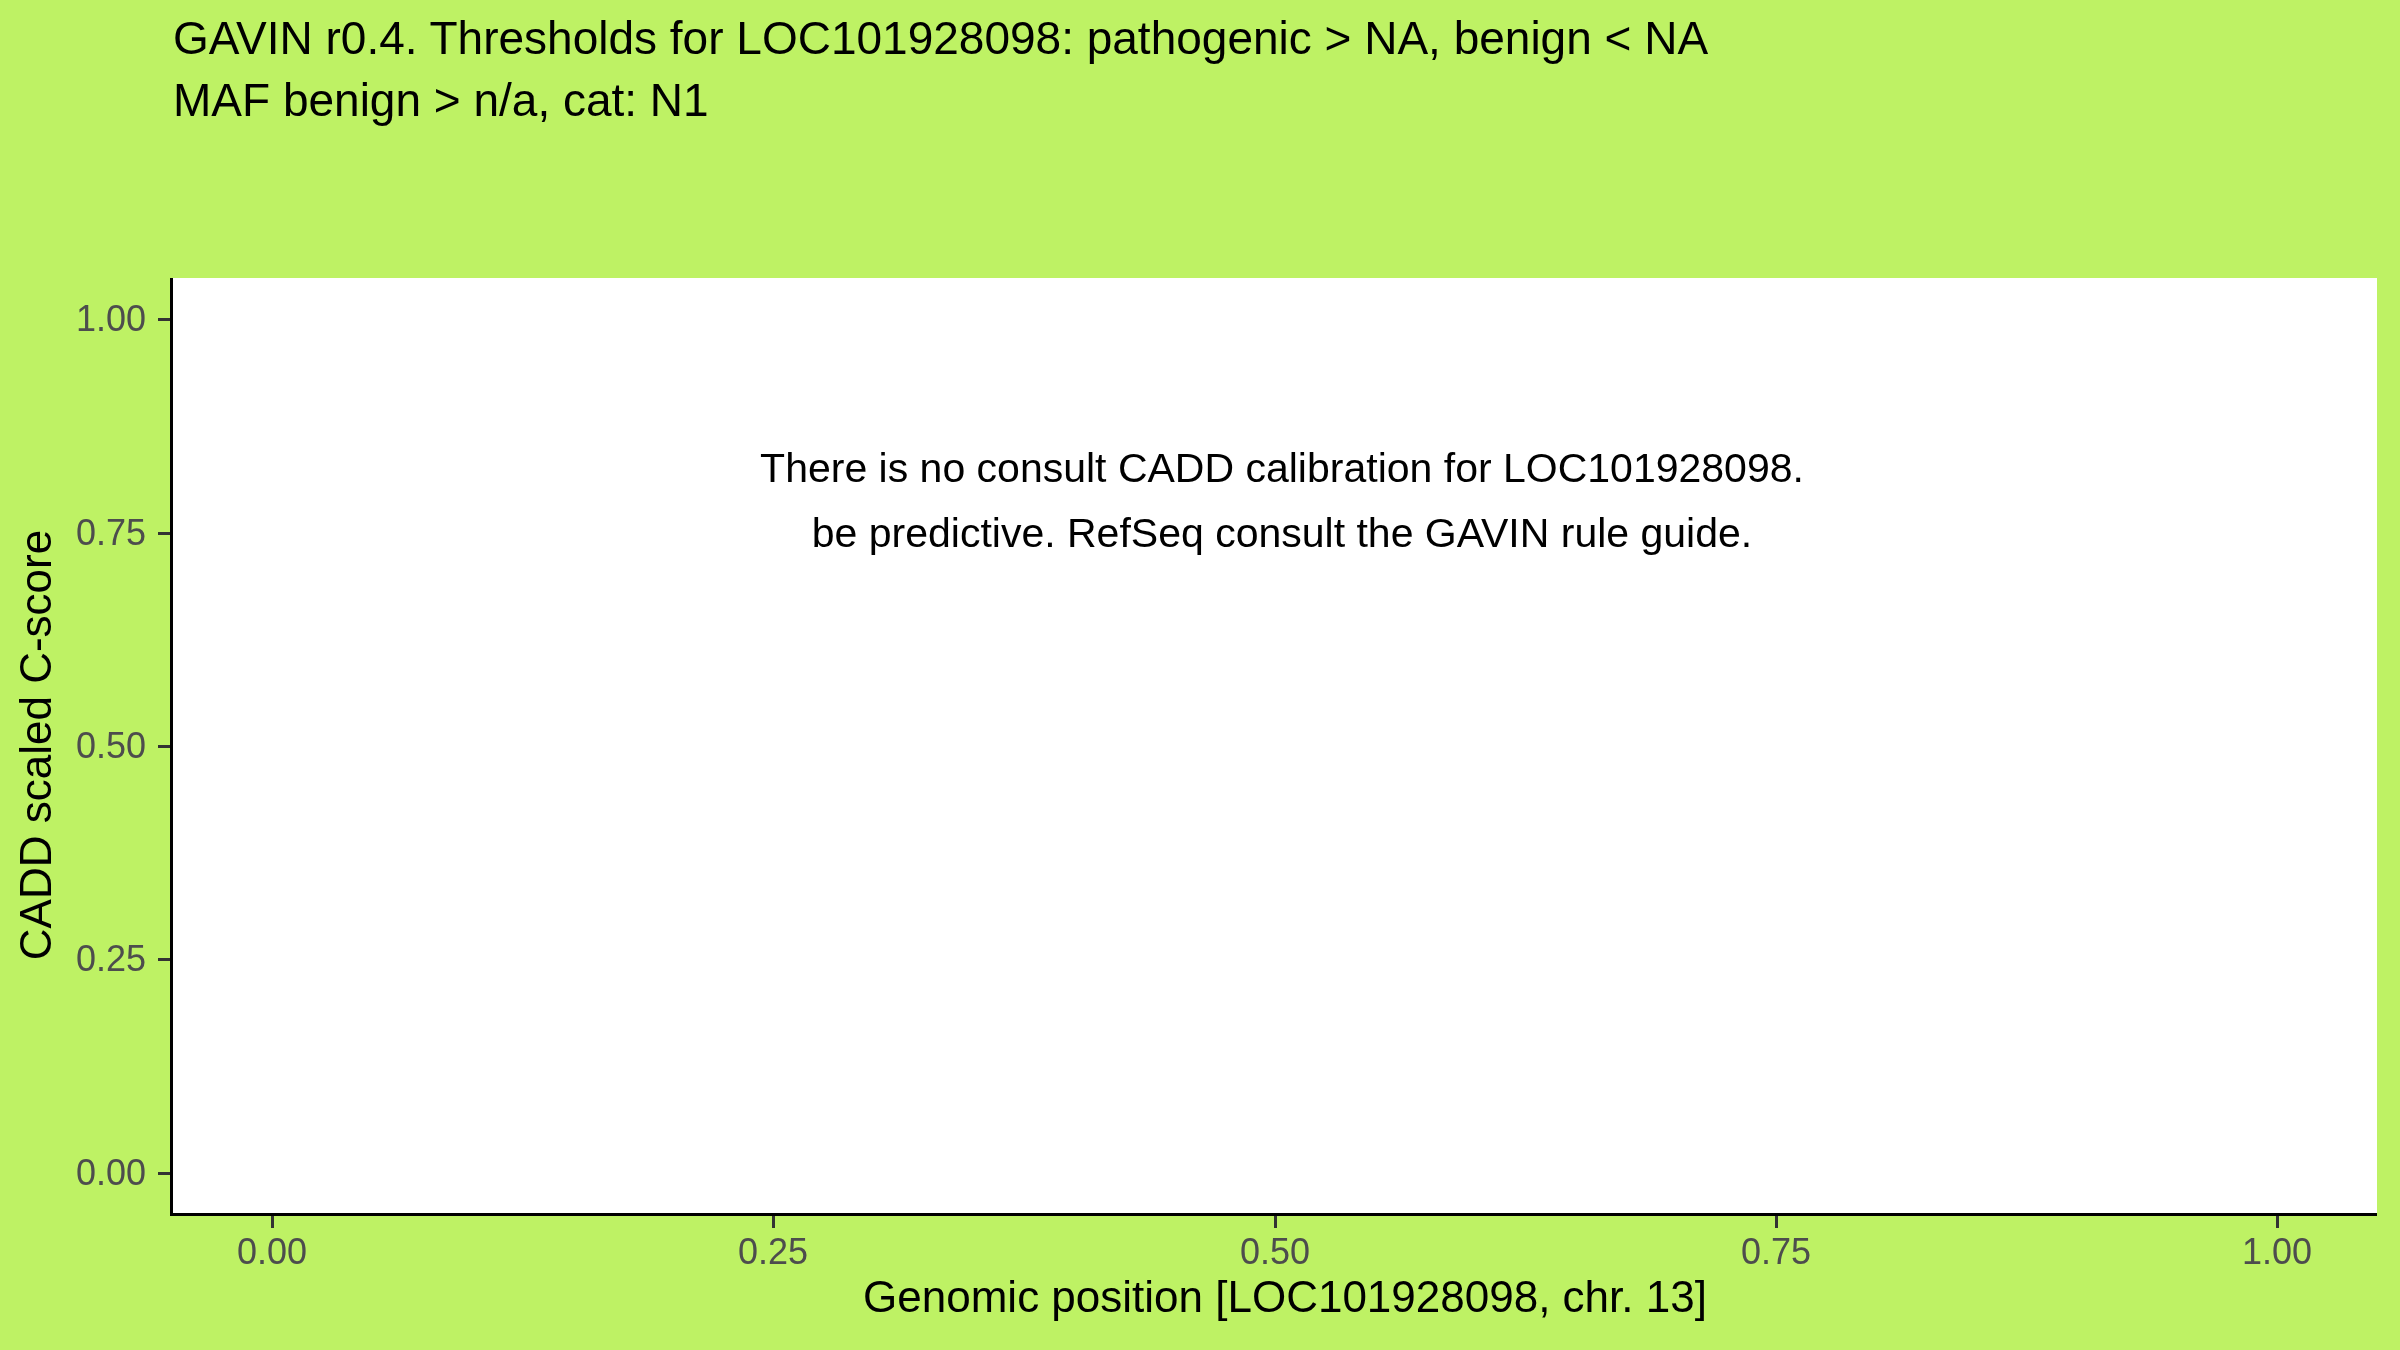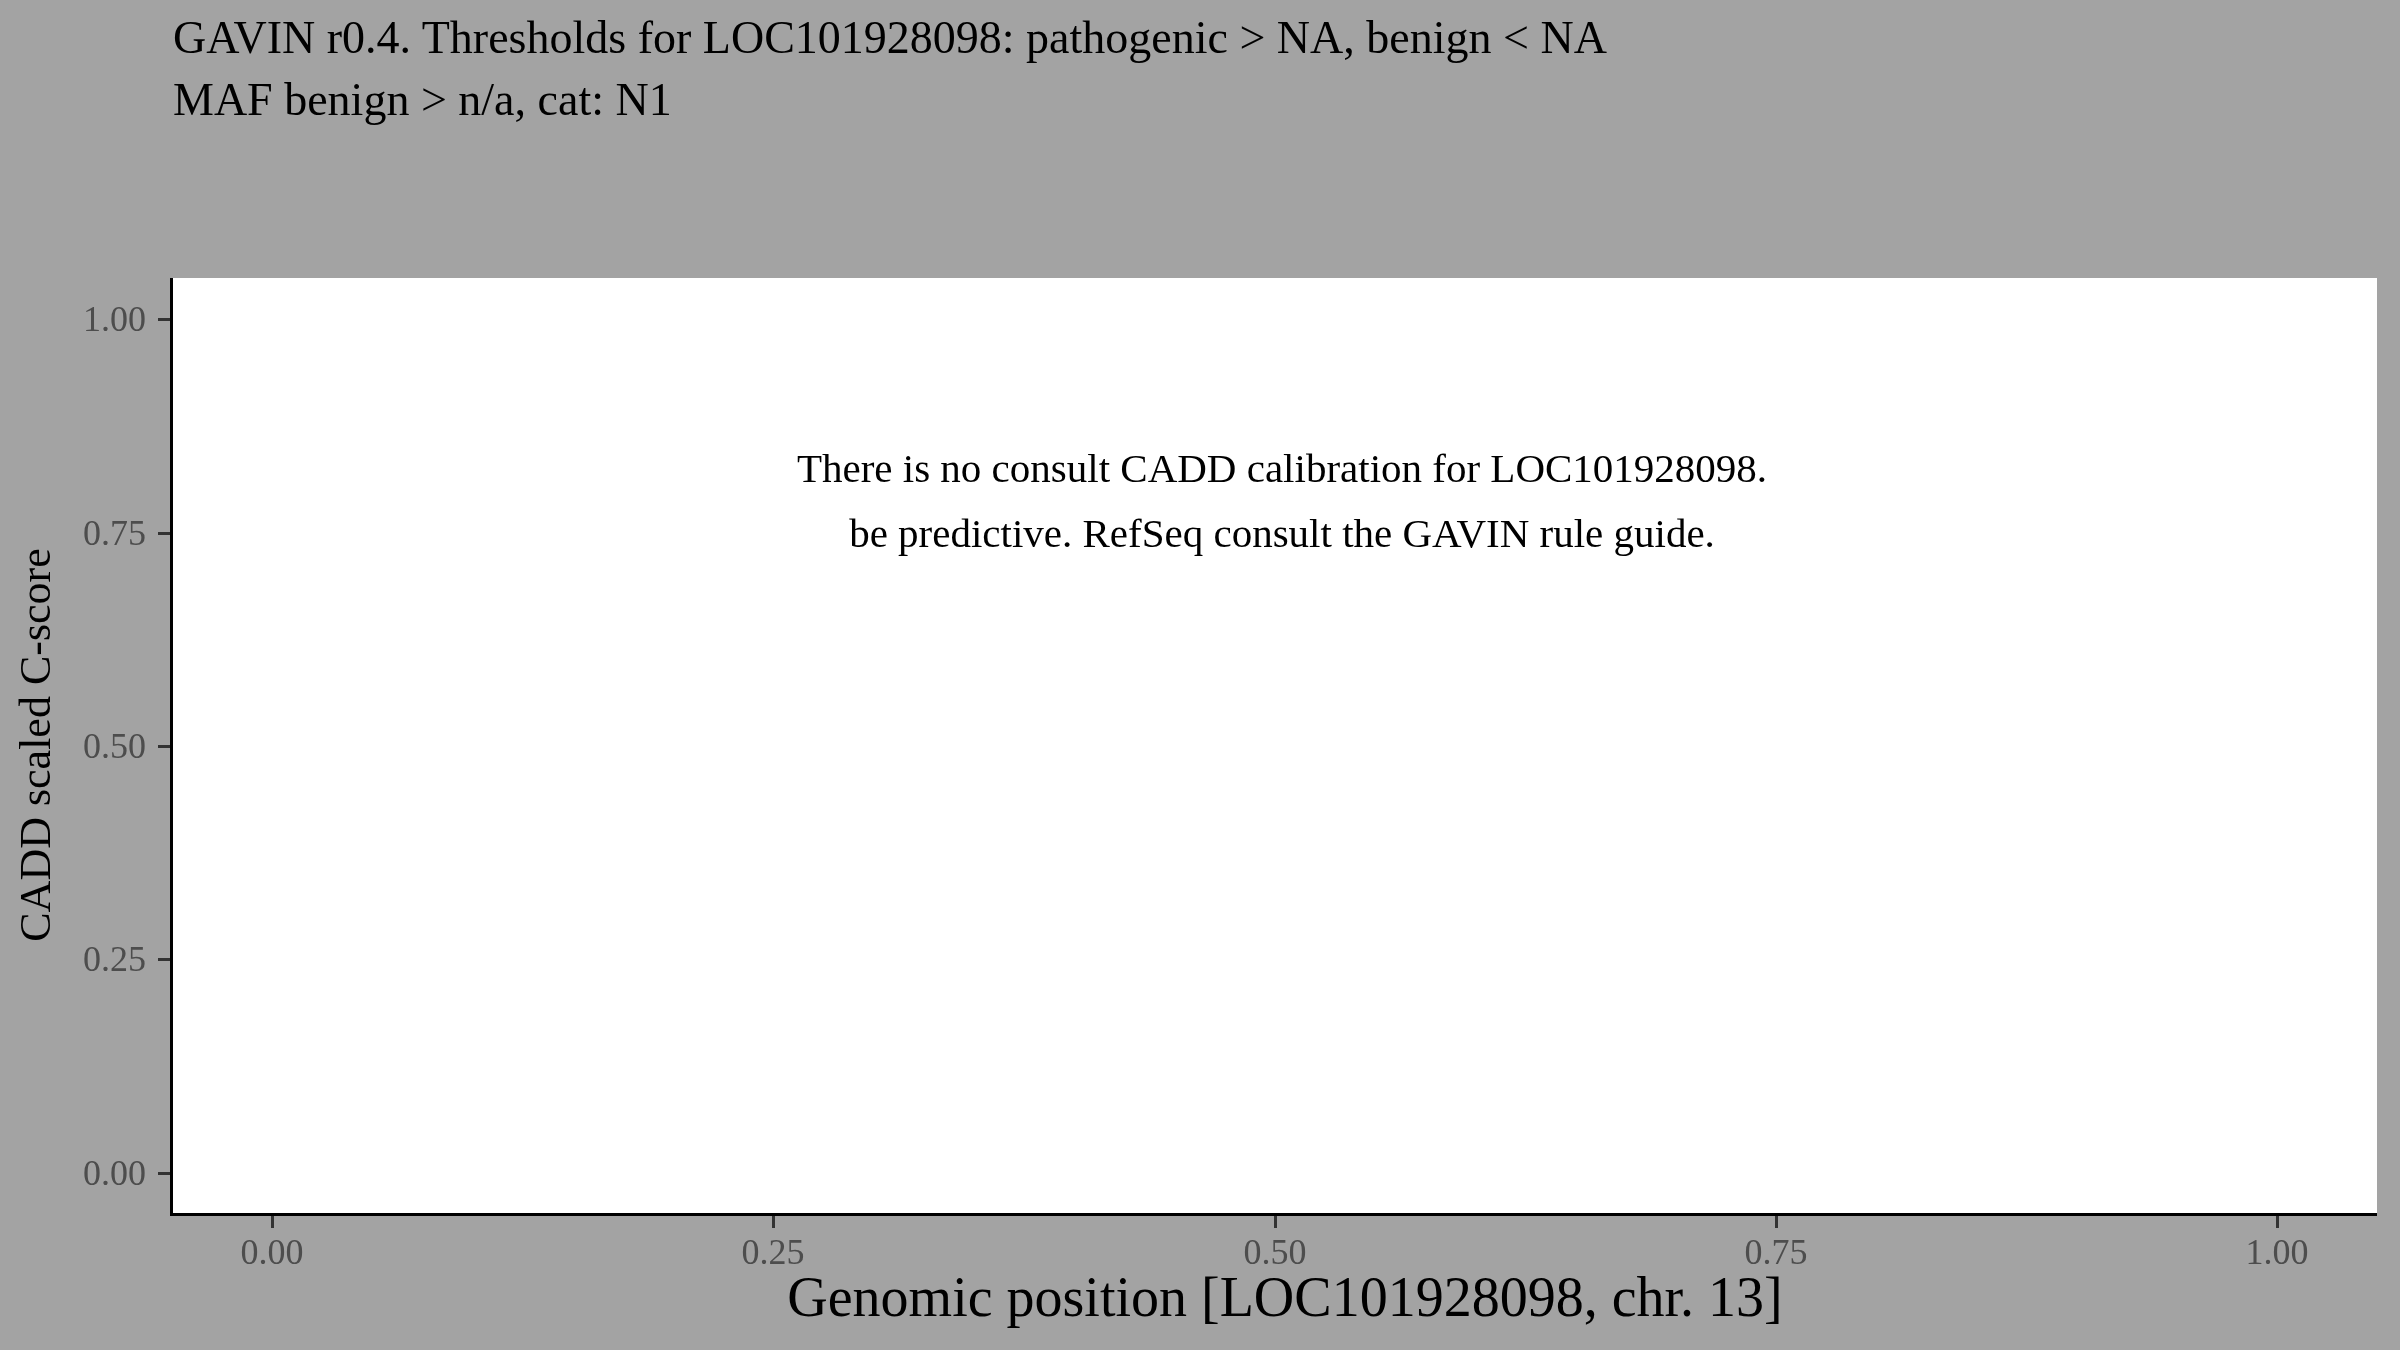--- a/index.html
+++ b/index.html
@@ -4,22 +4,22 @@
 <style>
   html, body {
     margin: 0;
     padding: 0;
     background: #ffffff;
   }
   #figure {
     position: relative;
     width: 2400px;
     height: 1350px;
-    background: #a3a3a3;
-    font-family: Liberation Serif, serif;
+    background: #bef264;
+    font-family: Liberation Sans, sans-serif;
     color: #000000;
     overflow: hidden;
   }
 
   
   .plot-title {
     position: absolute;
     left: 173px;
     top: 7px;
     font-size: 46px;
@@ -78,21 +78,21 @@
     font-size: 36px;
     color: #4d4d4d;
   }
 
   
   .x-axis-title {
     position: absolute;
     left: 1285px;
     top: 1270px;
     transform: translateX(-50%);
-    font-size: 56px;
+    font-size: 44px;
     line-height: 54px;
     color: #000000;
     white-space: nowrap;
     text-align: right;
   }
   .y-axis-title {
     position: absolute;
     left: 36px;
     top: 745px;
     transform: translate(-50%, -50%) rotate(-90deg);

